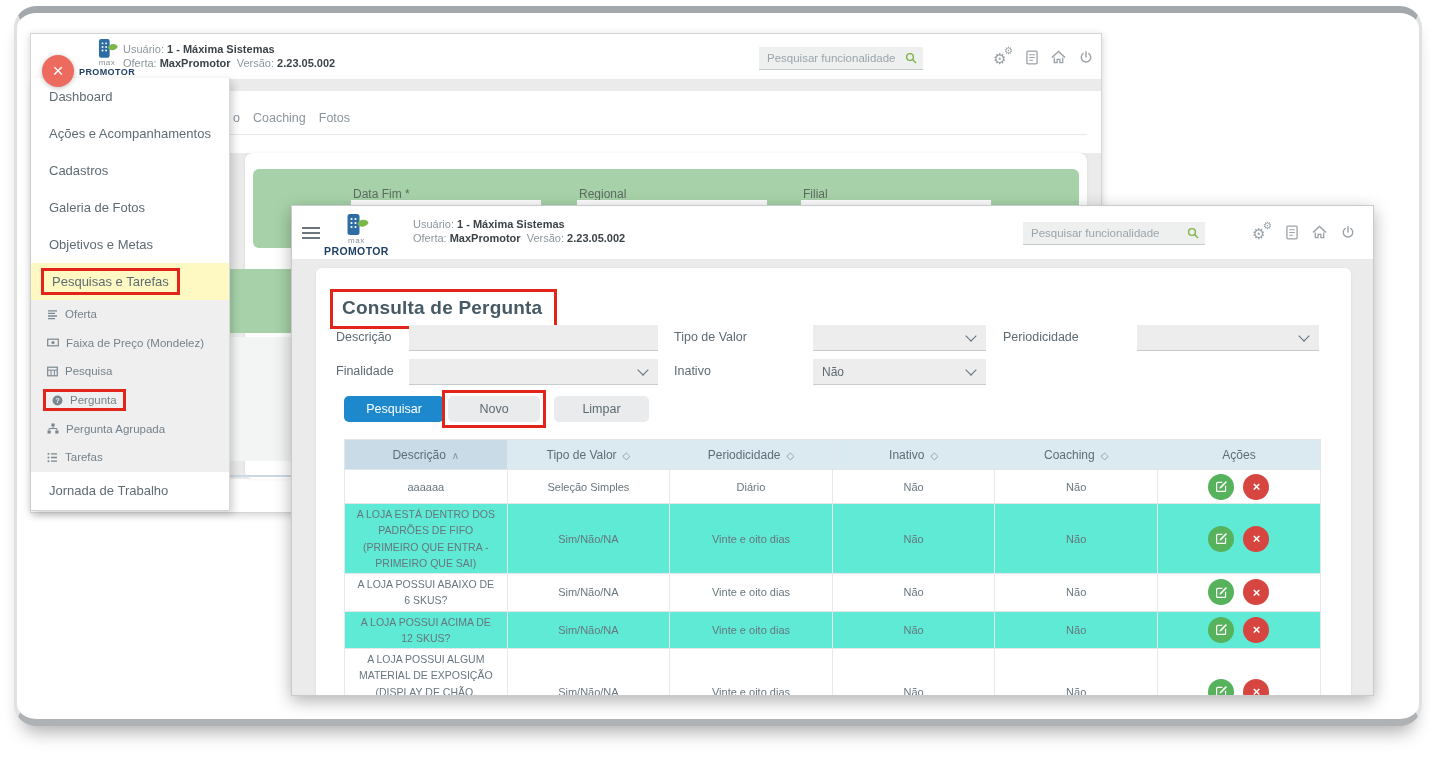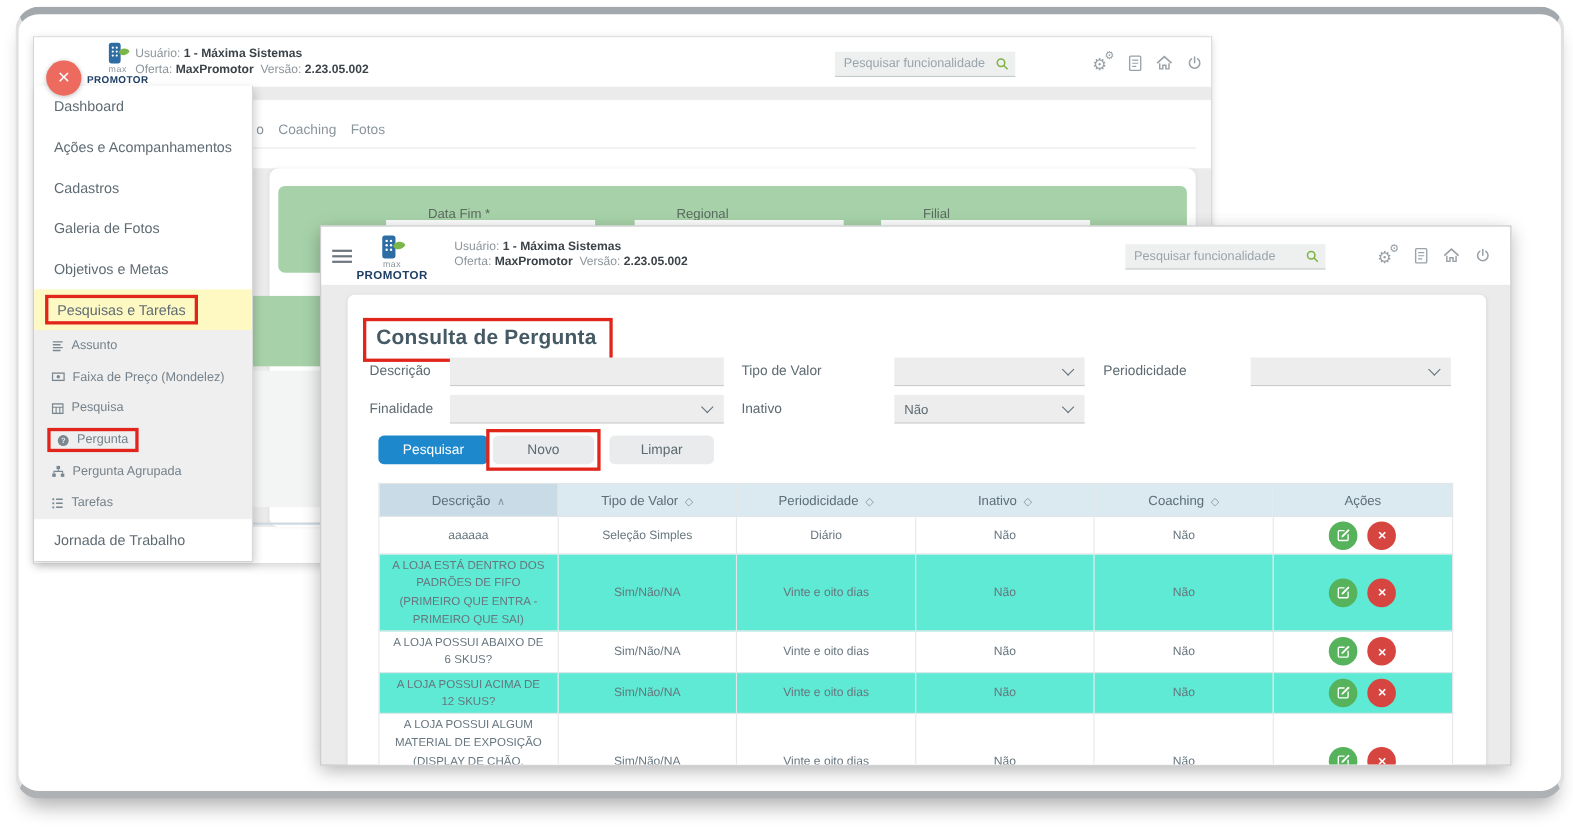--- a/index.html
+++ b/index.html
@@ -46,21 +46,21 @@
   .redbox{display:inline-flex;align-items:center;border:3px solid #e1251b;}
   .rb-pad1{padding:3px 8px;}
   .rb-pad2{padding:2px 6px;gap:7px;}
   
   .tabs{display:flex;gap:13px;font-size:12.5px;color:#8b959c;}
   .tab{cursor:pointer;}
   .divider{height:1px;background:#e7e9ea;}
   .bw-gray{background:#ebebeb;}
   .bw-card{background:#fff;border-radius:8px;box-shadow:0 0 4px rgba(0,0,0,.06);}
   .green-panel{background:#a7d2a9;border-radius:6px;}
-  .gp-label{font-size:12px;color:#5c6b60;margin-left:36px;}
+  .gp-label{font-size:12px;color:#5c6b60;}
   .gp-input{background:#fdfdfd;height:13px;}
   
   .card{background:#fff;border-radius:6px;box-shadow:0 1px 3px rgba(0,0,0,.08);}
   .page-title{font-size:19px;font-weight:bold;color:#455a64;letter-spacing:.2px;}
   .title-box{border:3px solid #e1251b;padding:5px 12px 7px 9px;}
   .f-label{font-size:12.5px;color:#5d6a72;}
   .f-input{background:#ededed;border-bottom:1px solid #c8cccf;height:25px;position:absolute;}
   .f-input .val{position:absolute;left:9px;top:6px;font-size:12px;color:#5d6a72;}
   .chev{position:absolute;right:11px;top:7px;width:7px;height:7px;border-right:1.6px solid #5f707b;
     border-bottom:1.6px solid #5f707b;transform:rotate(45deg);}
@@ -183,21 +183,21 @@
       <div class="menu-item active">
         <span class="redbox rb-pad1">
           <span>Pesquisas e Tarefas</span>
         </span>
       </div>
       <div class="submenu">
         <div class="submenu-item">
           <svg width="11" height="11" viewBox="0 0 11 11">
             <path d="M1 1.8h9M1 4.4h7M1 7h9M1 9.6h7" stroke="#7b8790" stroke-width="1.3"></path>
           </svg>
-          <span>Assunto</span>
+          <span>Oferta</span>
         </div>
         <div class="submenu-item">
           <svg width="12" height="11" viewBox="0 0 12 11">
             <rect x="0.7" y="2.2" width="10.6" height="6.6" fill="none" stroke="#7b8790" stroke-width="1.2"></rect>
             <circle cx="6" cy="5.5" r="1.6" fill="#7b8790"></circle>
           </svg>
           <span>Faixa de Preço (Mondelez)</span>
         </div>
         <div class="submenu-item">
           <svg width="11" height="11" viewBox="0 0 11 11">

